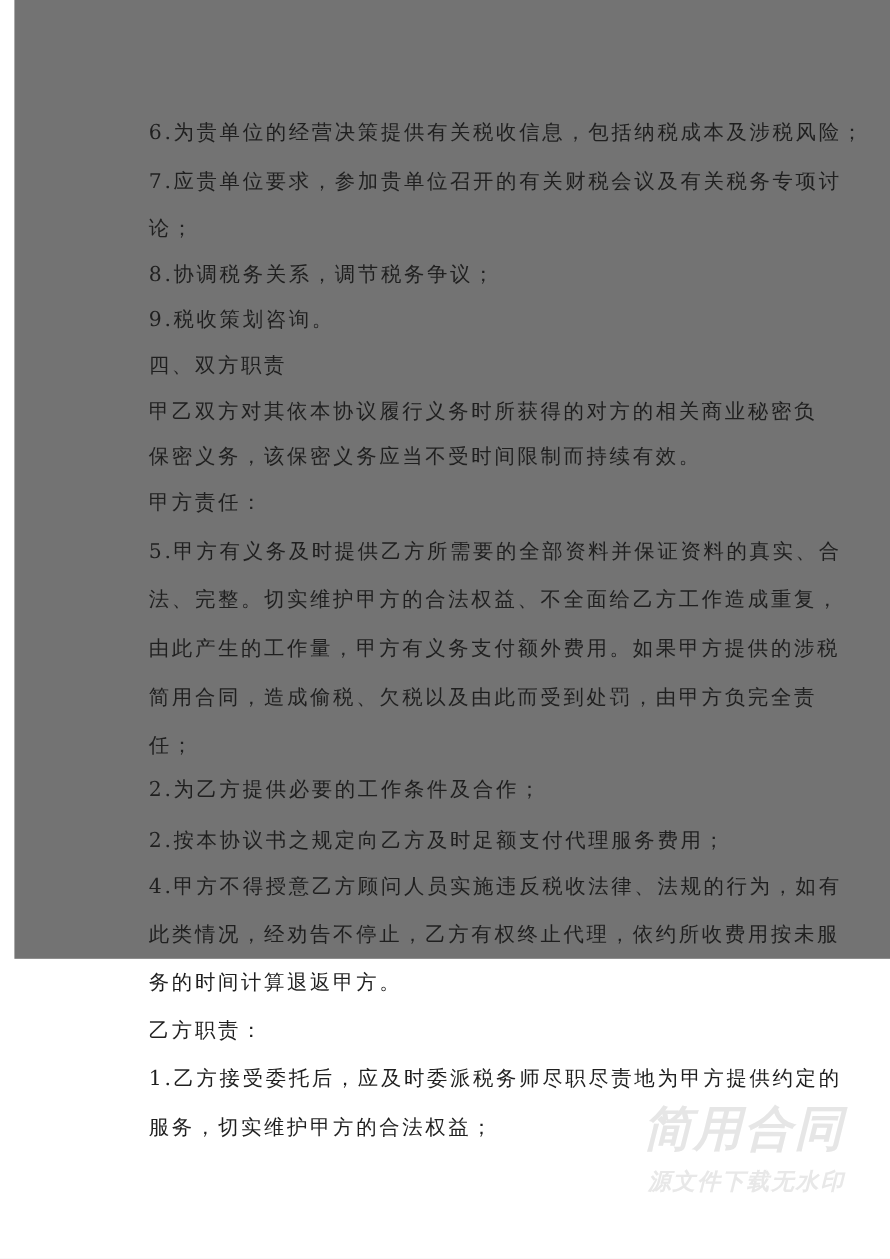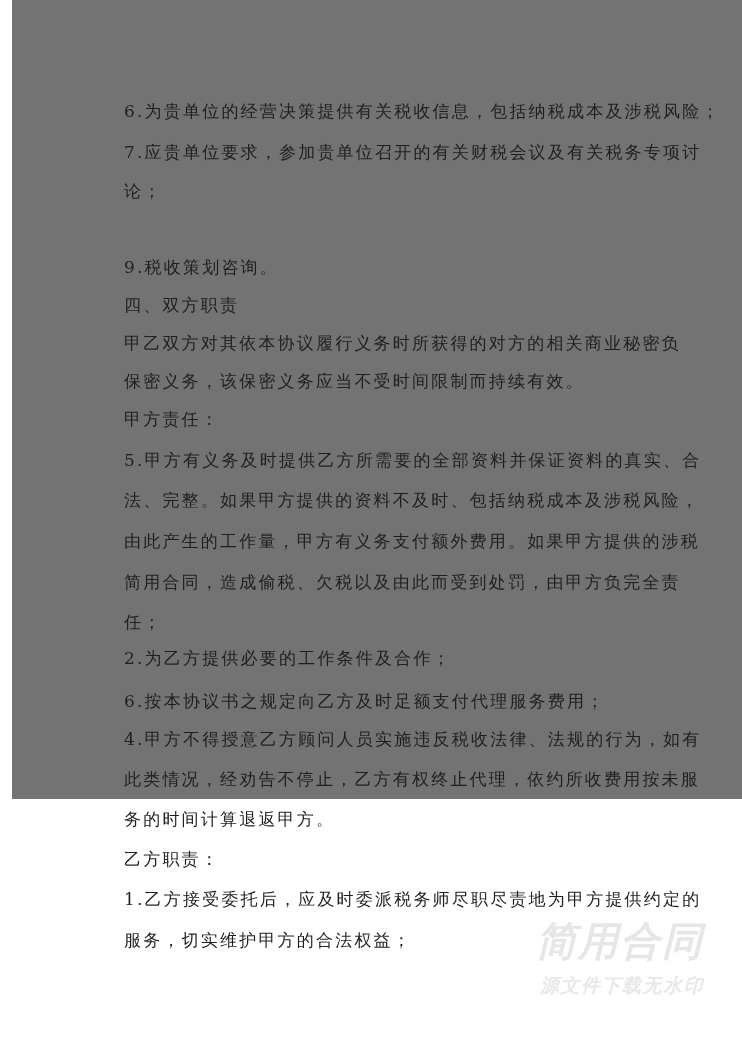--- a/index.html
+++ b/index.html
@@ -61,32 +61,33 @@
       margin-top: 8px;
     }
   </style>
 </head>
 <body>
 
 <div class="page">
   <div class="line" style="top:100px">6.为贵单位的经营决策提供有关税收信息，包括纳税成本及涉税风险；</div>
   <div class="line" style="top:141px">7.应贵单位要求，参加贵单位召开的有关财税会议及有关税务专项讨</div>
   <div class="line" style="top:180px">论；</div>
+  <div class="line" style="top:218px">8.协调税务关系，调节税务争议；</div>
   <div class="line" style="top:256px">9.税收策划咨询。</div>
   <div class="line" style="top:294px">四、双方职责</div>
   <div class="line" style="top:332px">甲乙双方对其依本协议履行义务时所获得的对方的相关商业秘密负</div>
   <div class="line" style="top:370px">保密义务，该保密义务应当不受时间限制而持续有效。</div>
   <div class="line" style="top:408px">甲方责任：</div>
   <div class="line" style="top:449px">5.甲方有义务及时提供乙方所需要的全部资料并保证资料的真实、合</div>
-  <div class="line" style="top:489px">法、完整。如果甲方提供的资料不及时、包括纳税成本及涉税风险，</div>
+  <div class="line" style="top:489px">法、完整。切实维护甲方的合法权益、不全面给乙方工作造成重复，</div>
   <div class="line" style="top:530px">由此产生的工作量，甲方有义务支付额外费用。如果甲方提供的涉税</div>
   <div class="line" style="top:571px">简用合同，造成偷税、欠税以及由此而受到处罚，由甲方负完全责</div>
   <div class="line" style="top:611px">任；</div>
   <div class="line" style="top:647px">2.为乙方提供必要的工作条件及合作；</div>
-  <div class="line" style="top:690px">6.按本协议书之规定向乙方及时足额支付代理服务费用；</div>
+  <div class="line" style="top:690px">2.按本协议书之规定向乙方及时足额支付代理服务费用；</div>
   <div class="line" style="top:728px">4.甲方不得授意乙方顾问人员实施违反税收法律、法规的行为，如有</div>
   <div class="line" style="top:768px">此类情况，经劝告不停止，乙方有权终止代理，依约所收费用按未服</div>
   <div class="line" style="top:808px">务的时间计算退返甲方。</div>
   <div class="line" style="top:848px">乙方职责：</div>
   <div class="line" style="top:888px">1.乙方接受委托后，应及时委派税务师尽职尽责地为甲方提供约定的</div>
   <div class="line" style="top:929px">服务，切实维护甲方的合法权益；</div>
 
   <div class="watermark">
     <div class="wm-title">简用合同</div>
     <div class="wm-sub">源文件下载无水印</div>

